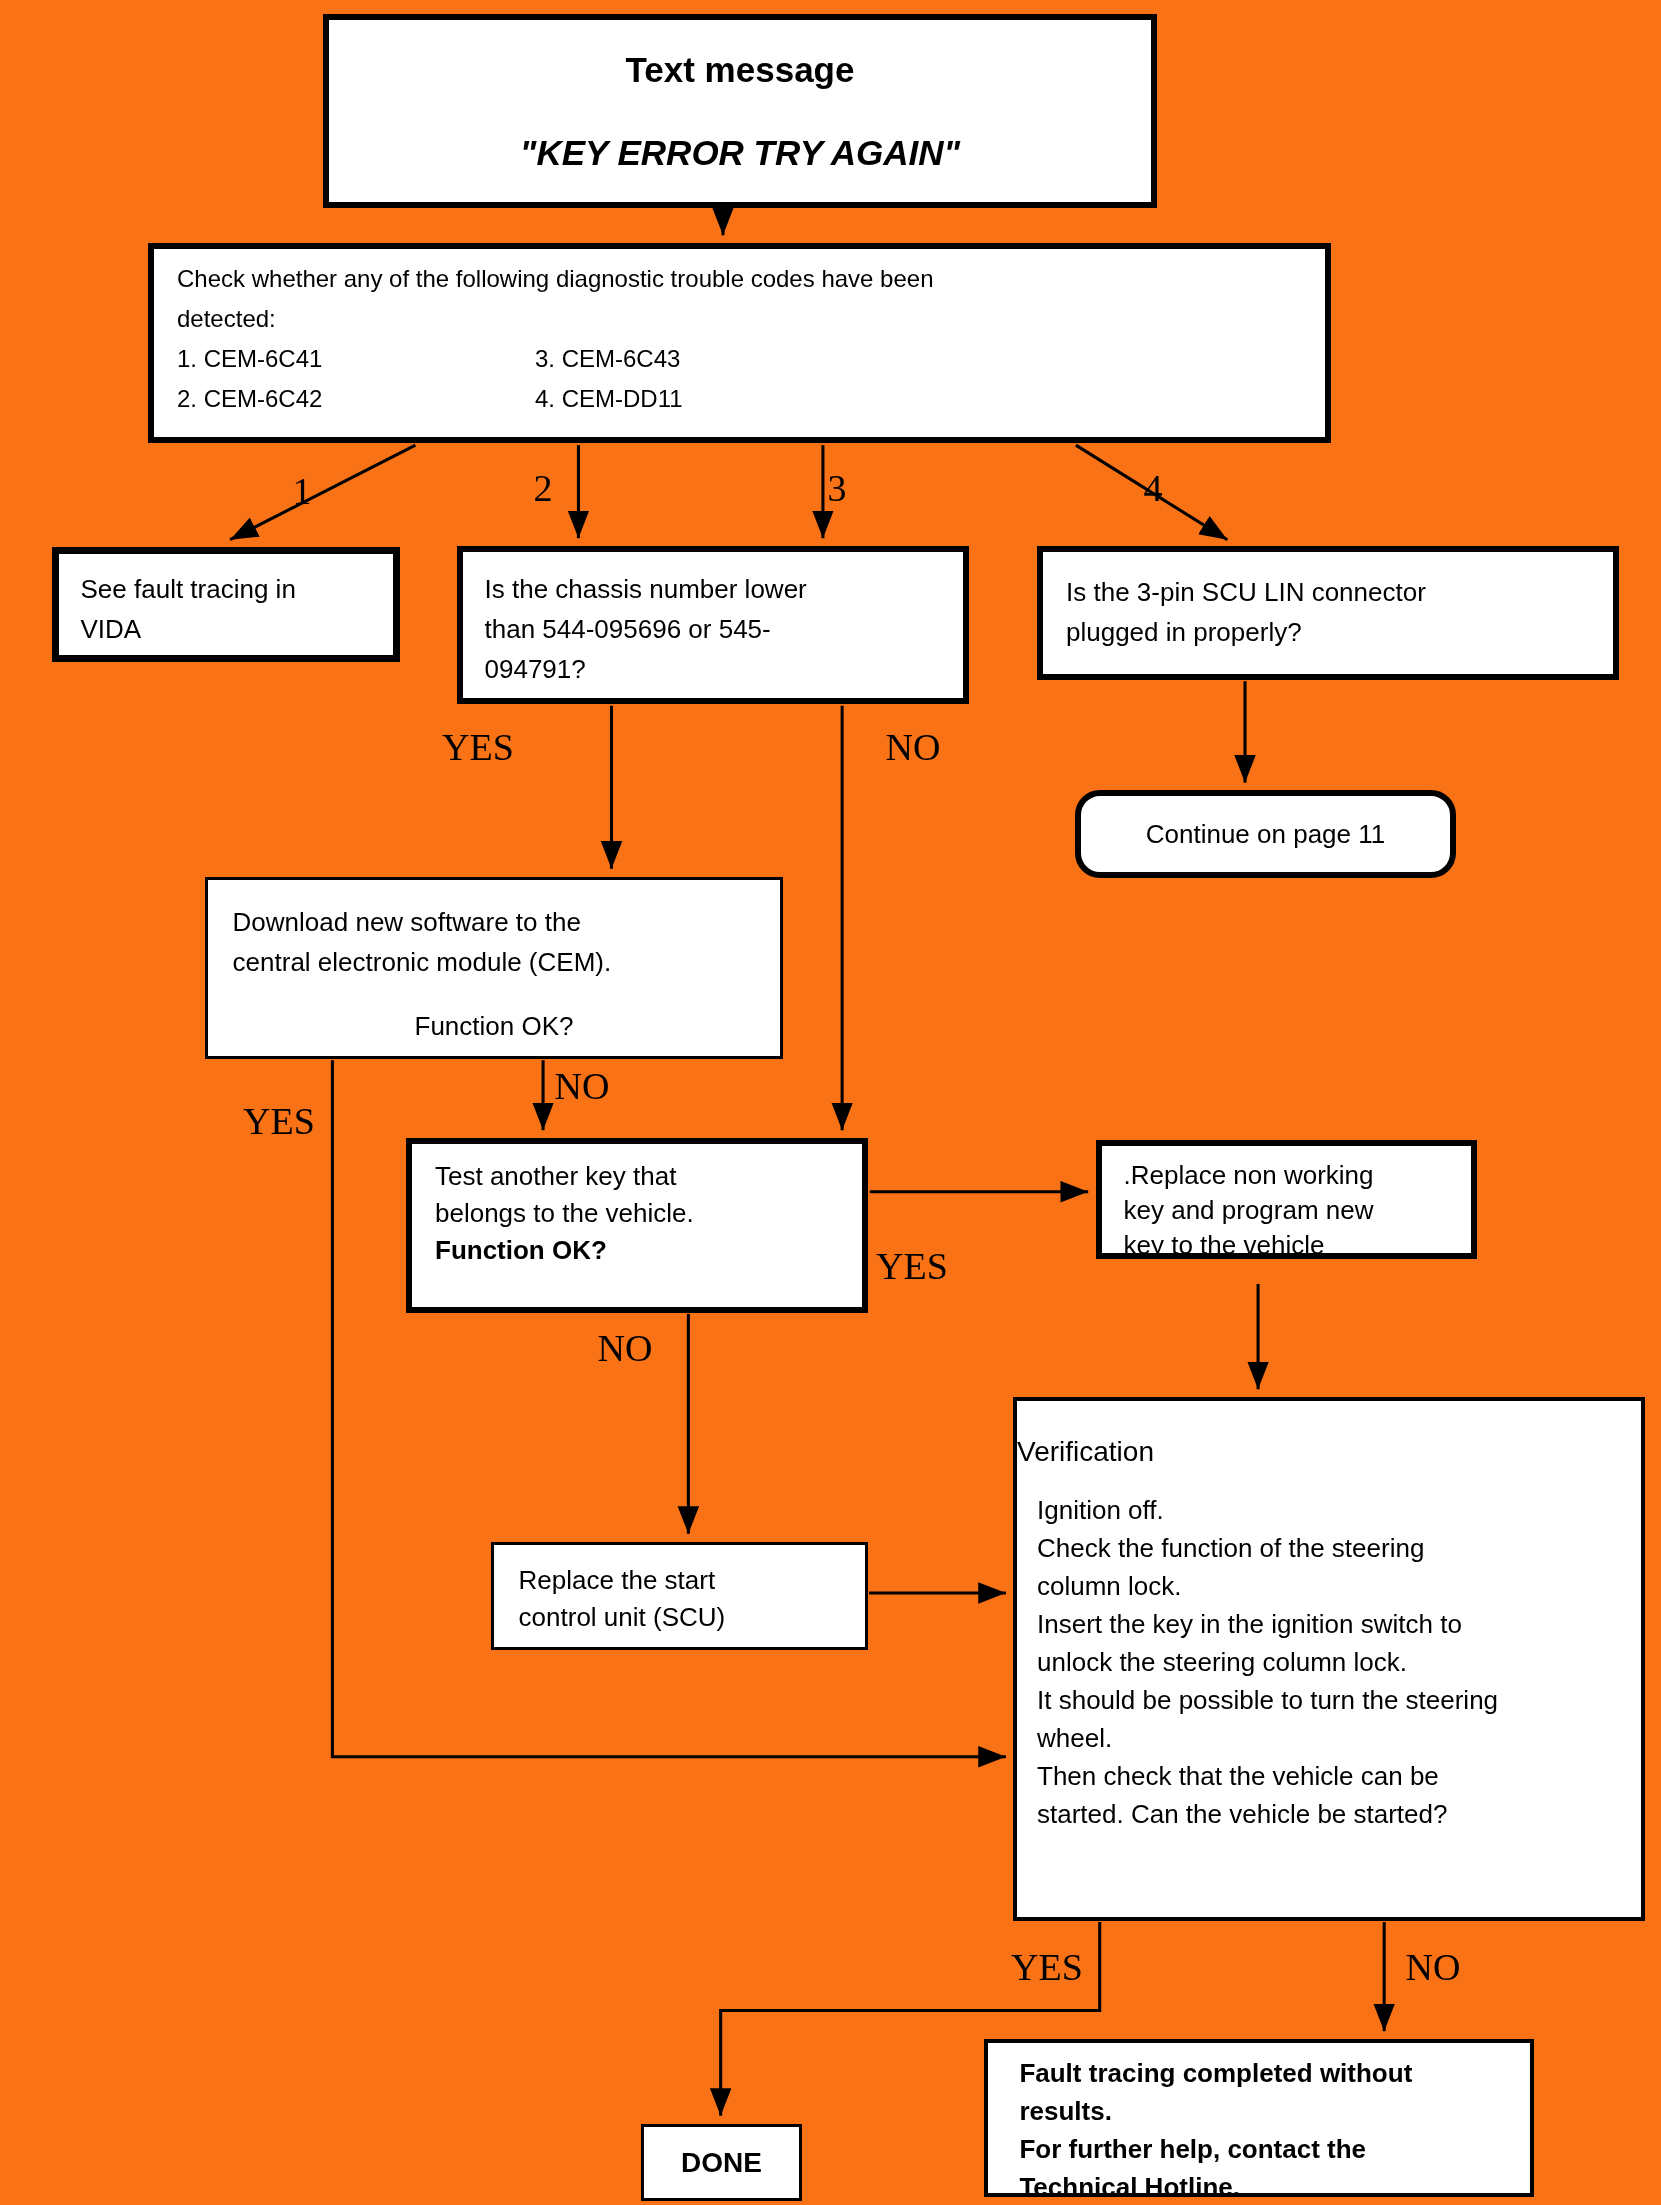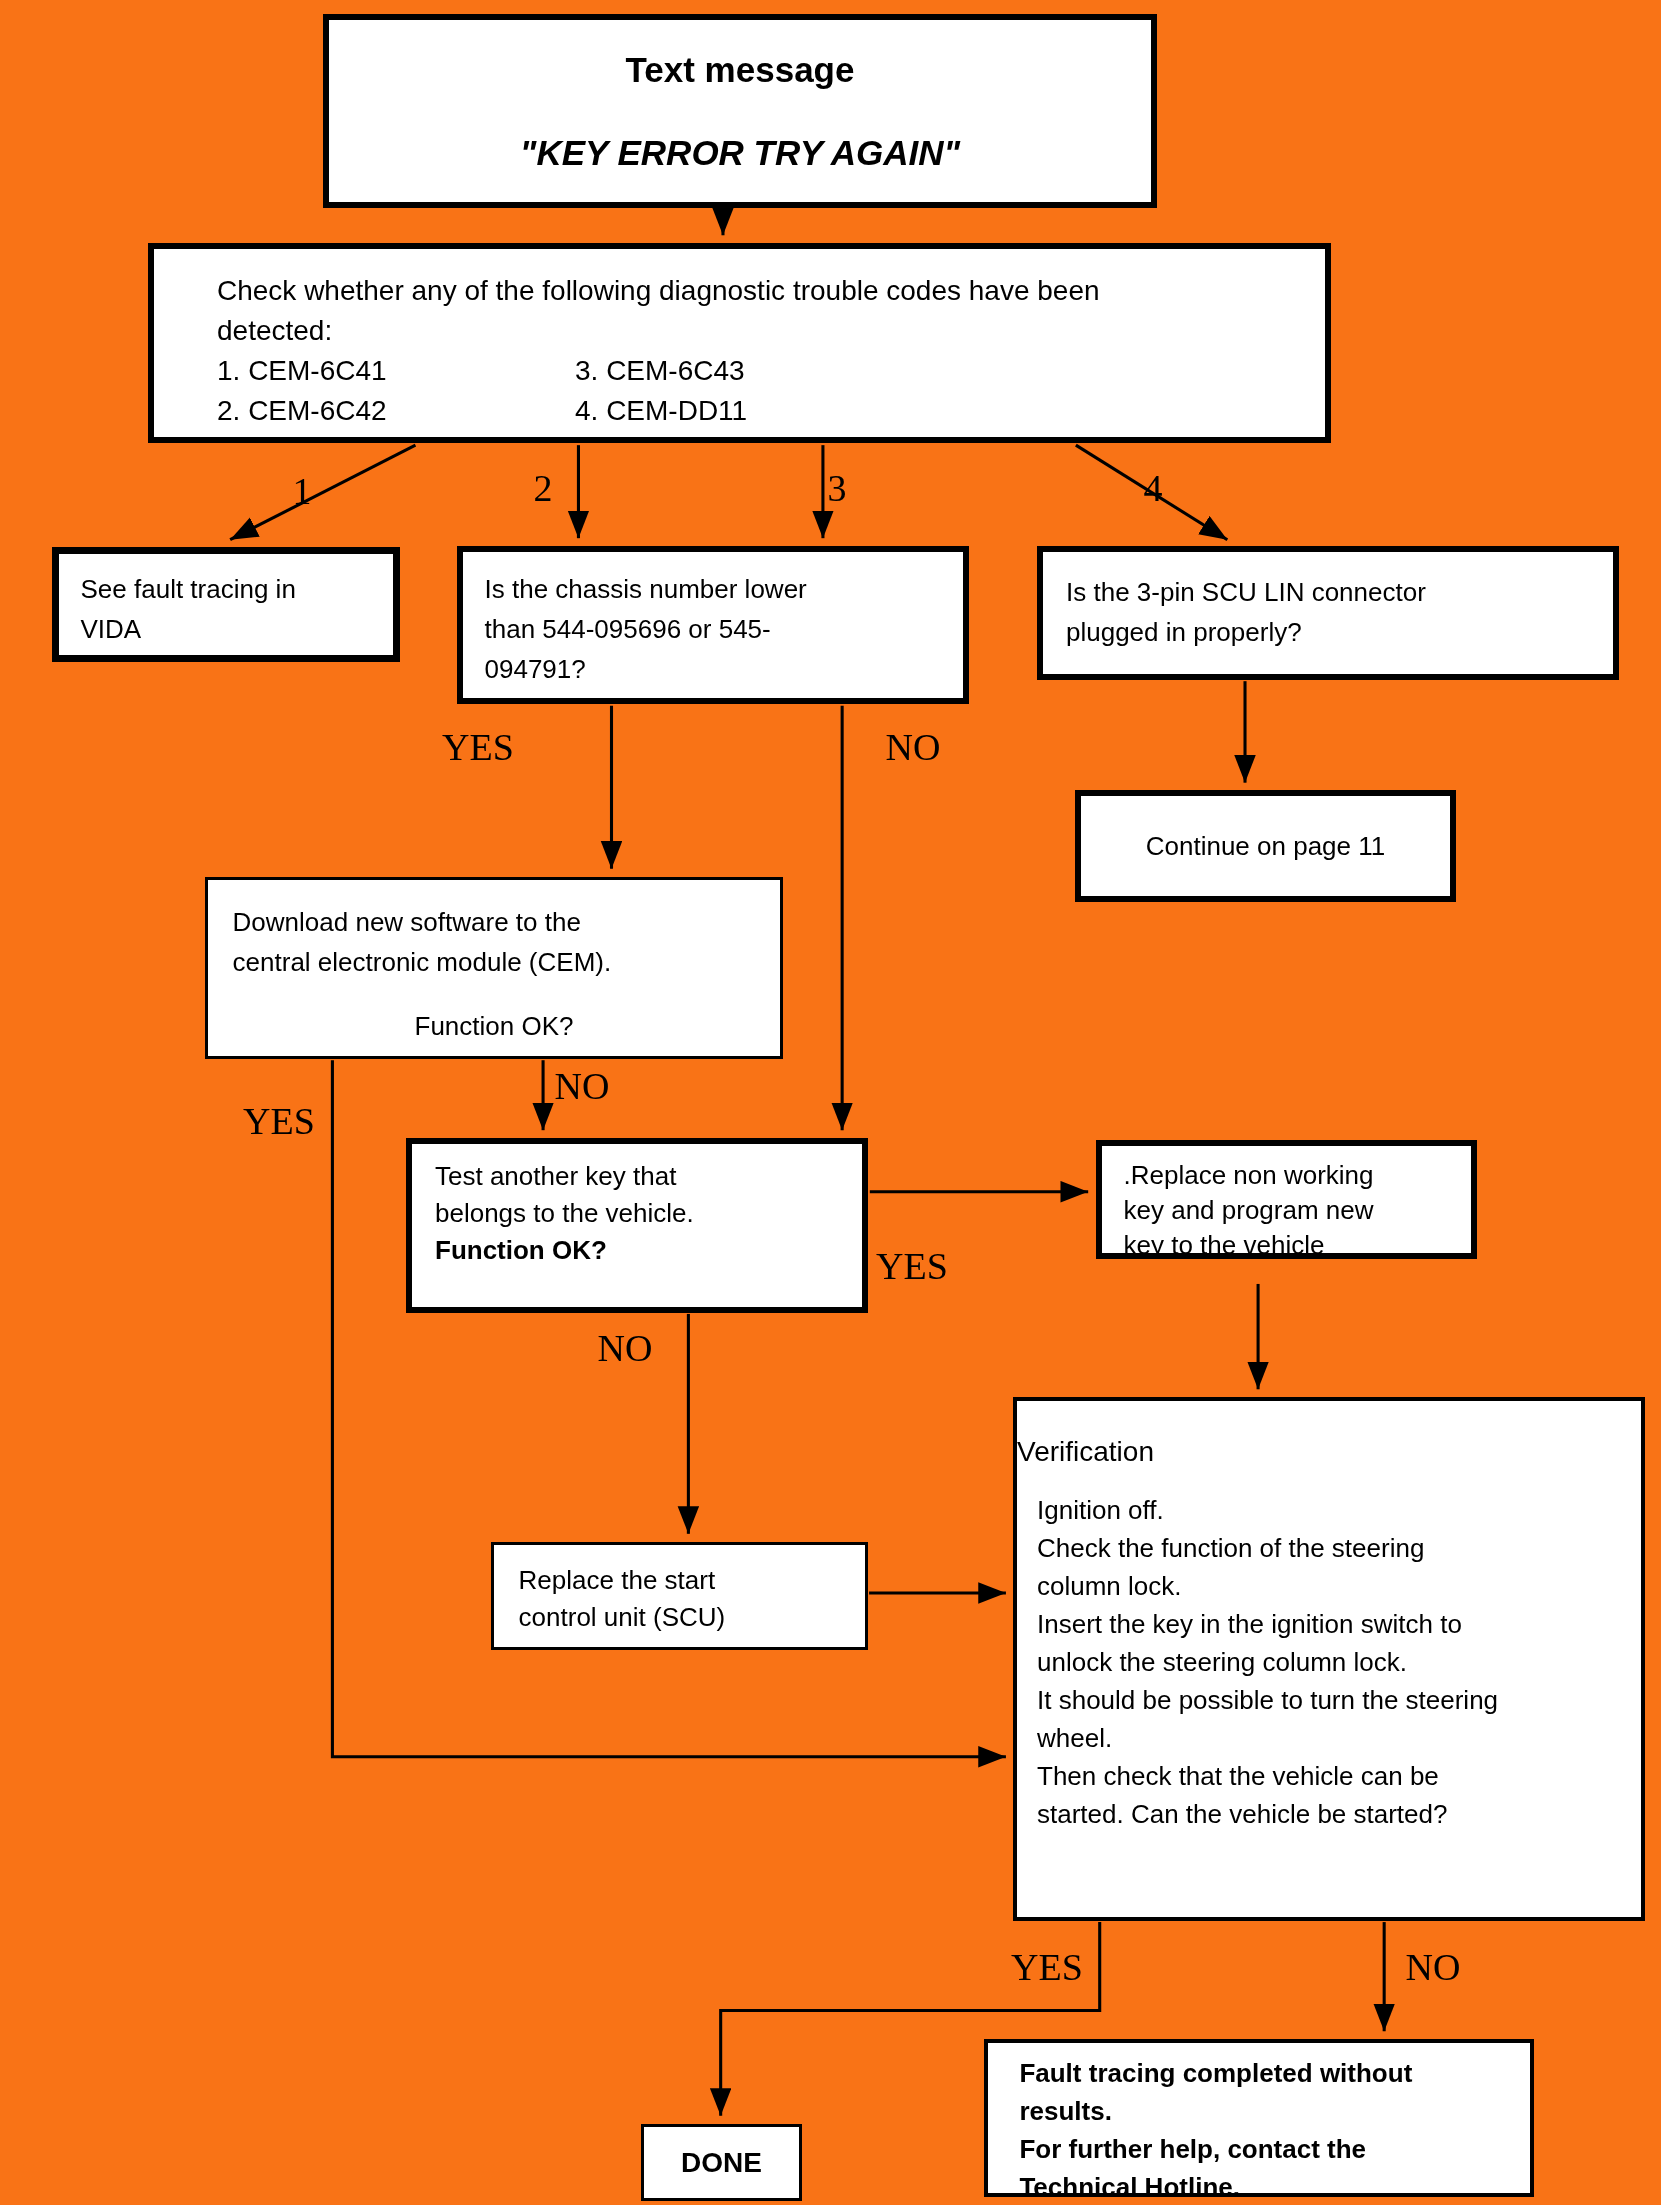--- a/index.html
+++ b/index.html
@@ -29,29 +29,29 @@
     font-family:"Liberation Serif", serif;
     font-size:38px;
     color:#000;
     white-space:nowrap;
   }
   
   #node-message{left:323px;top:14px;width:834px;height:194px;text-align:center;}
   #node-message .t1{margin-top:31px;font-size:35px;font-weight:bold;}
   #node-message .t2{margin-top:45px;font-size:35px;font-weight:bold;font-style:italic;}
   #node-dtc{left:148px;top:243px;width:1183px;height:200px;}
-  #node-dtc .pad{padding:22px 23px;font-size:28px;line-height:40px;margin-left:40px;}
+  #node-dtc .pad{padding:10px 23px;font-size:24px;line-height:40px;}
   #node-dtc .codecol1{display:inline-block;width:358px;}
   #node-vida{left:52px;top:547px;width:348px;height:115px;border-width:7px;}
   #node-vida .pad{padding:15.4px 21.5px;line-height:40px;}
   #node-chassis{left:457px;top:546px;width:512px;height:158px;}
   #node-chassis .pad{padding:17px 21.5px;line-height:40px;}
   #node-sculin{left:1037px;top:546px;width:582px;height:134px;}
   #node-sculin .pad{padding:20px 23px;line-height:40px;}
-  #node-continue{left:1075px;top:790px;width:381px;height:112px;display:flex;align-items:center;justify-content:center;}
+  #node-continue{left:1075px;top:790px;width:381px;height:88px;display:flex;align-items:center;justify-content:center;border-radius:25px;}
   #node-download{left:205px;top:877px;width:578px;height:182px;border-width:3.8px;}
   #node-download .pad{padding:21.5px 24.6px;line-height:40px;}
   #node-download .q{text-align:center;margin-top:24.6px;}
   #node-testkey{left:406px;top:1138px;width:462px;height:175px;}
   #node-testkey .pad{padding:14px 23px;line-height:37px;}
   #node-testkey .q{font-weight:bold;}
   #node-replacekey{left:1096px;top:1140px;width:381px;height:119px;}
   #node-replacekey .pad{padding:12.3px 21.5px;line-height:35px;}
   #node-verification{left:1013px;top:1397px;width:632px;height:524px;border-width:4.6px;}
   #node-verification .vtitle{margin-top:32px;font-size:28px;}

